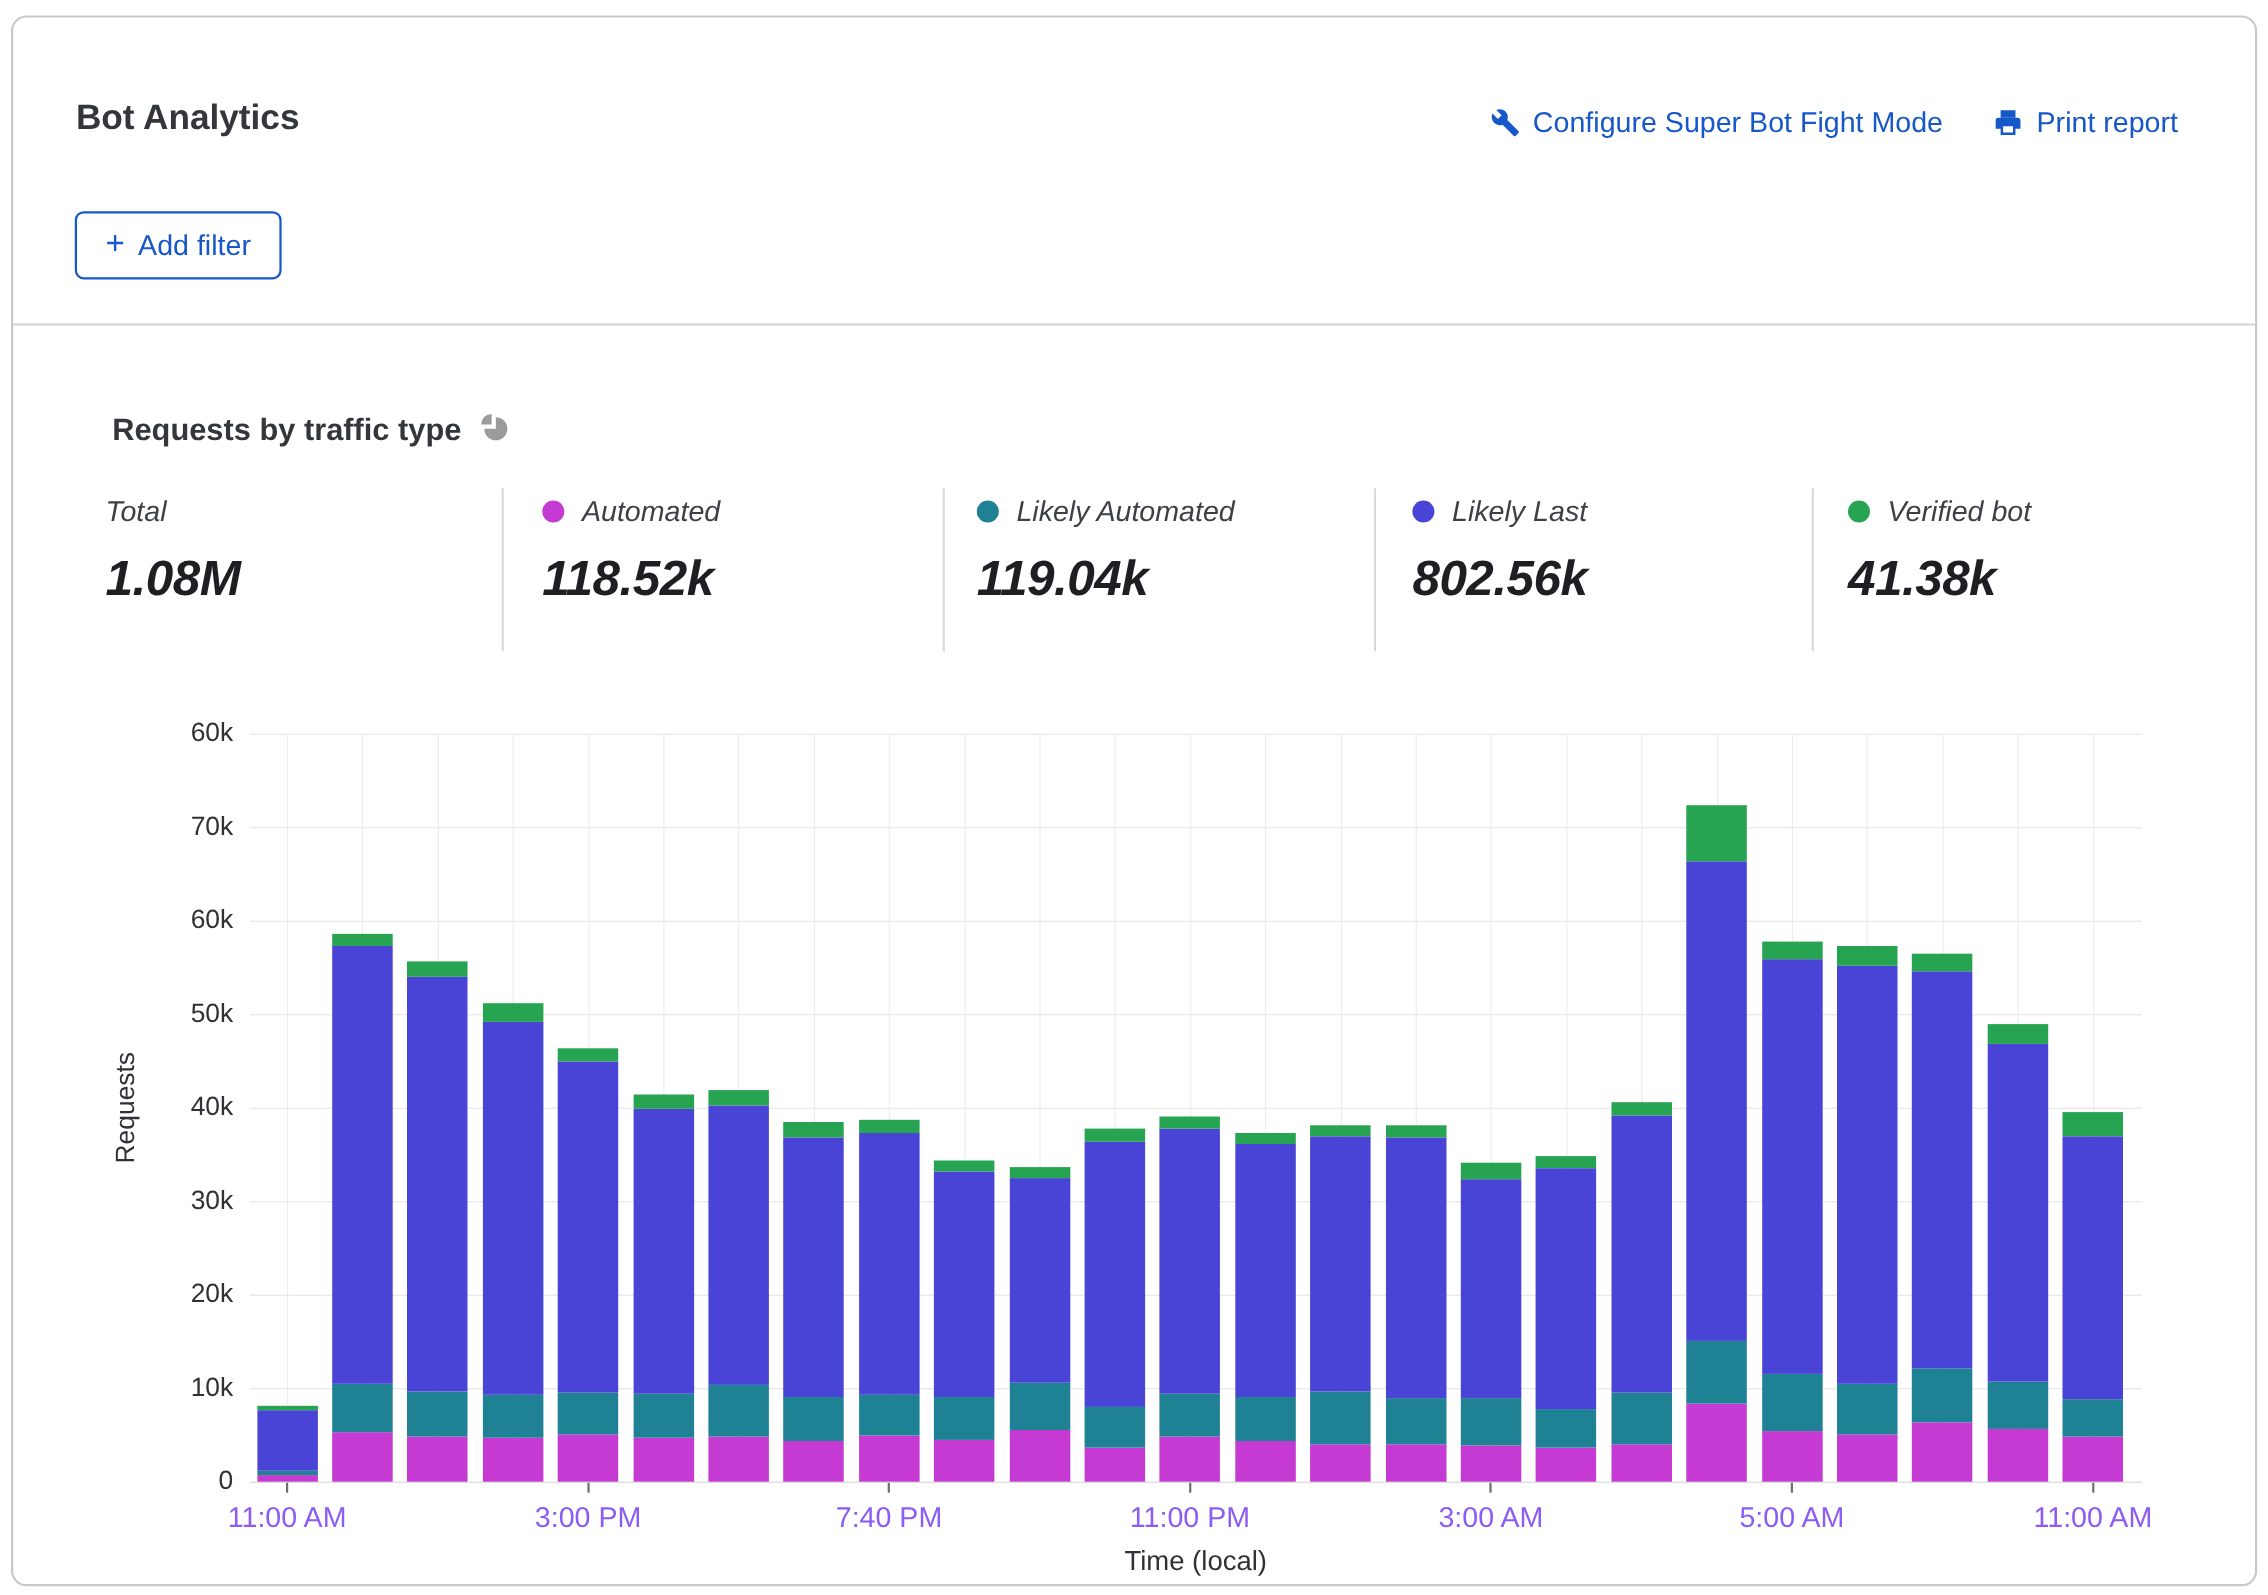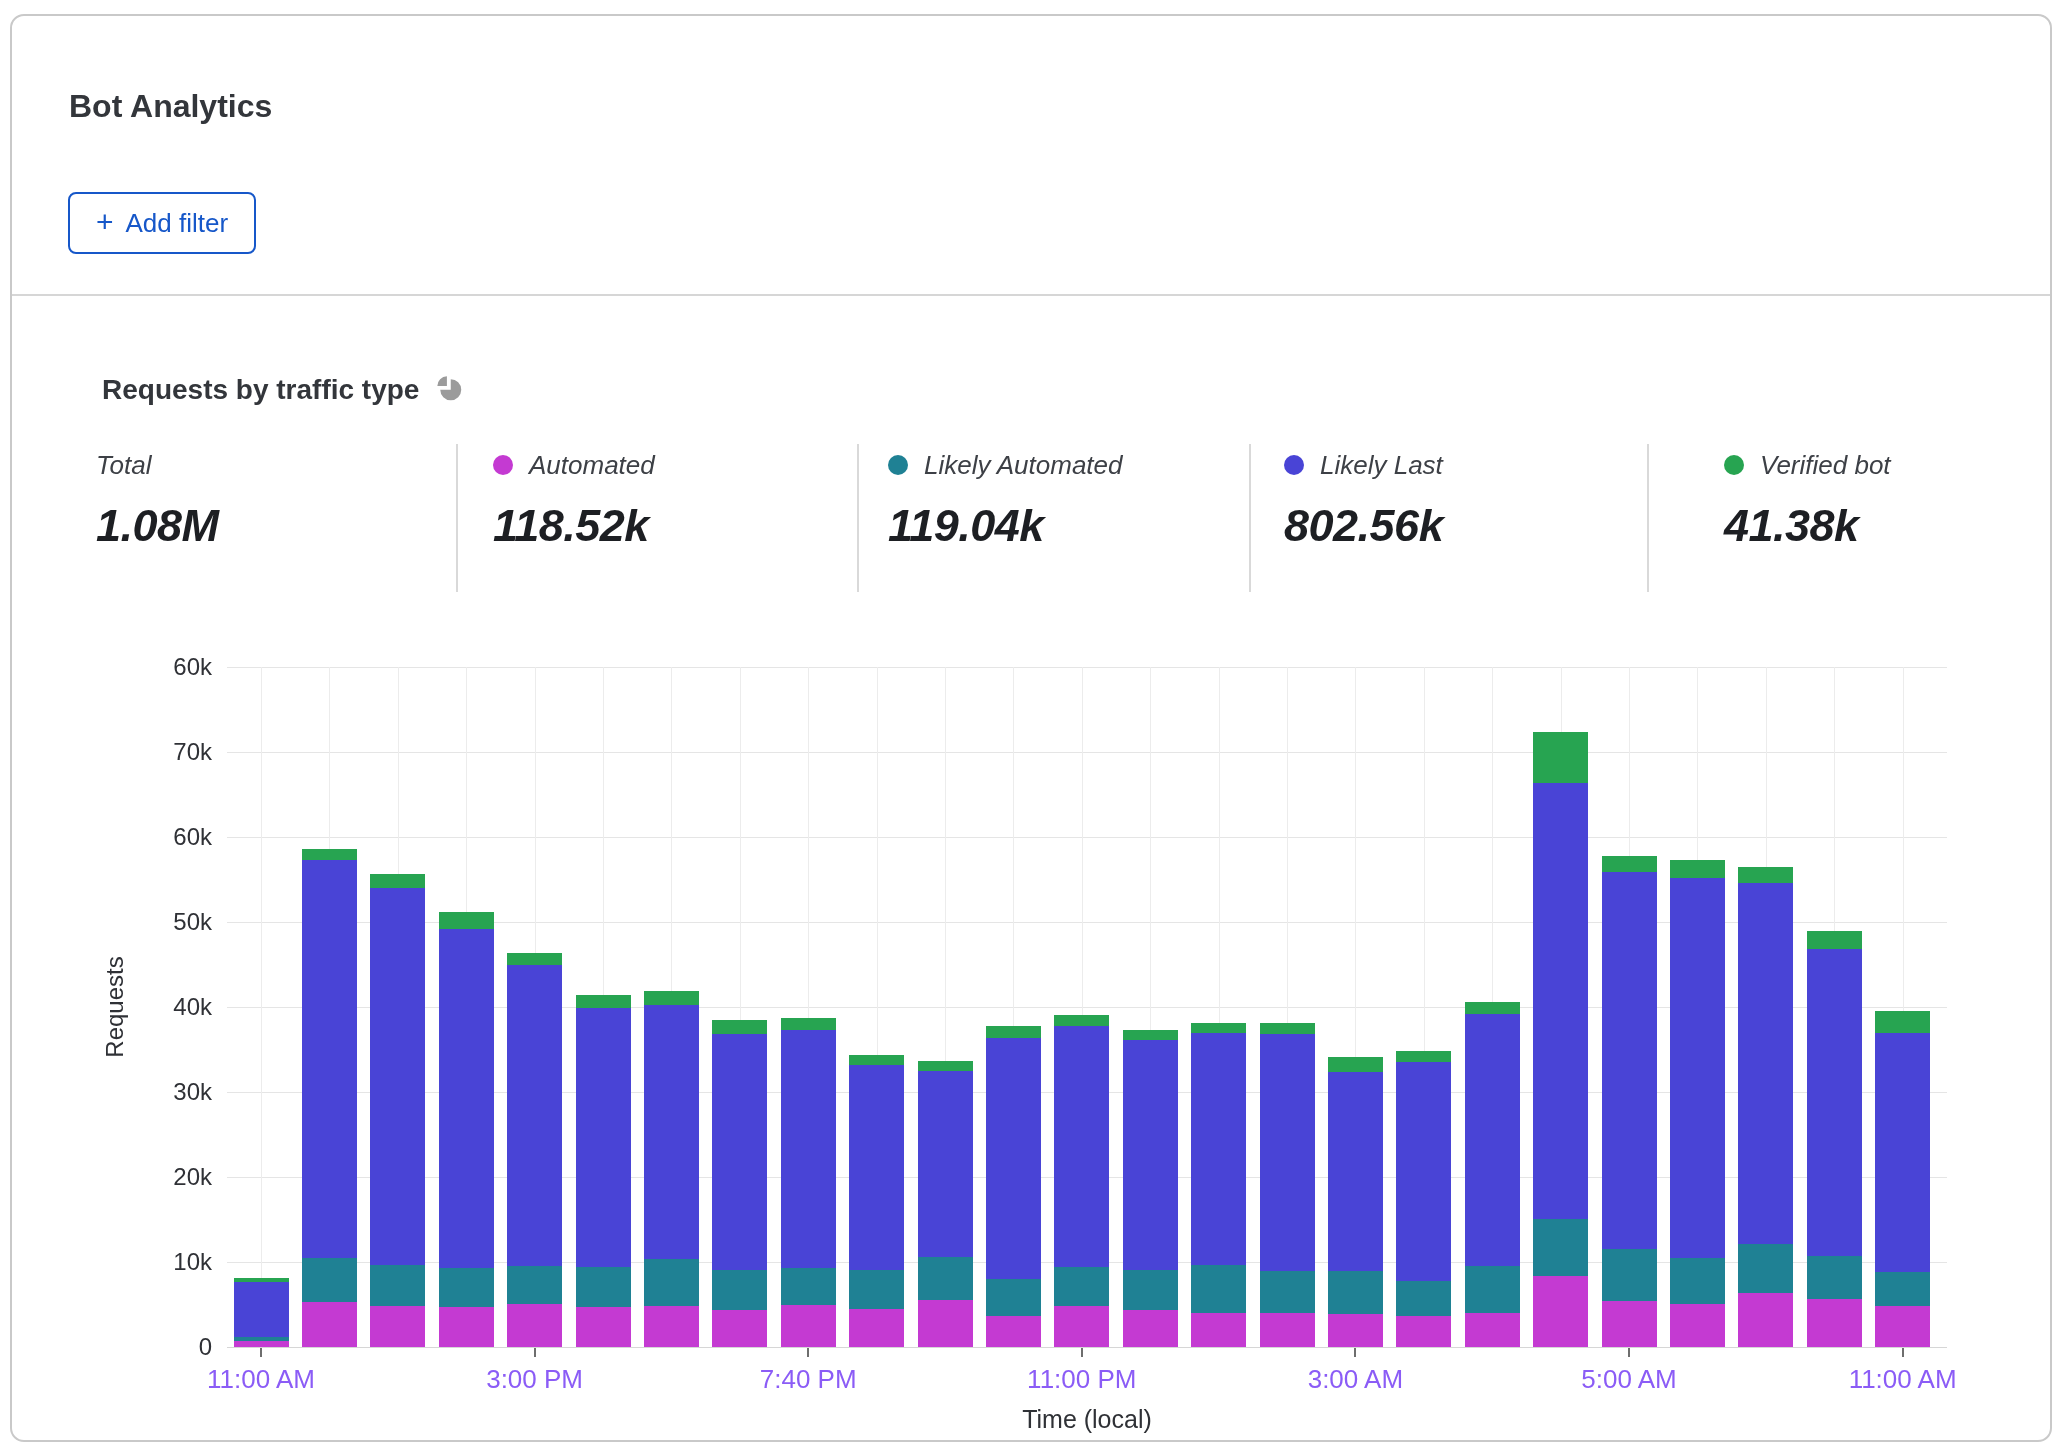--- a/index.html
+++ b/index.html
@@ -44,20 +44,40 @@
   .xaxis-title { position:absolute; width:300px; text-align:center; font-size:25px; color:#2f3136; }
 </style>
 </head>
 <body>
 
 <div id="screen">
   <div class="card">
 
     <div class="page-title">Bot Analytics</div>
 
+    <div class="top-links">
+      <div class="link">
+        <span>
+          <svg width="27" height="27" viewBox="0 0 24 24" fill="#1657c9">
+            <path d="M22.7 19l-9.1-9.1c.9-2.3.4-5-1.5-6.9-2-2-5-2.4-7.4-1.3L9 6 6 9 1.6 4.7C.4 7.1.9 10.1 2.9 12.1c1.9 1.9 4.6 2.4 6.9 1.5l9.1 9.1c.4.4 1 .4 1.4 0l2.3-2.3c.5-.4.5-1.1.1-1.4z"></path>
+          </svg>
+        </span>
+        <span>Configure Super Bot Fight Mode</span>
+      </div>
+      <div class="link">
+        <span>
+          <svg width="27" height="27" viewBox="0 0 24 24">
+            <path fill="#1657c9" d="M6 2h12v6H6z"></path>
+            <path fill="#1657c9" d="M4 8h16c1.1 0 2 .9 2 2v7h-4v5H6v-5H2v-7c0-1.1.9-2 2-2z"></path>
+            <path fill="#ffffff" d="M8 15h8v5H8z"></path>
+          </svg>
+        </span>
+        <span>Print report</span>
+      </div>
+    </div>
 
     <button class="btn-add-filter">
       <span class="plus">+</span>
       <span>Add filter</span>
     </button>
 
 
     <div class="header-divider"></div>
 
     <div class="section-title-row">
@@ -91,21 +111,21 @@
           </div>
           <div class="value">119.04k</div>
         </div>
         <div class="stat" style="left: 1272px;">
           <div class="label-row">
             <span class="dot" style="background: rgb(73, 68, 214);"></span>
             <span class="label">Likely Last</span>
           </div>
           <div class="value">802.56k</div>
         </div>
-        <div class="stat" style="left: 1668px; margin-left: 44px;">
+        <div class="stat" style="left: 1668px;">
           <div class="label-row">
             <span class="dot" style="background: rgb(39, 164, 81);"></span>
             <span class="label">Verified bot</span>
           </div>
           <div class="value">41.38k</div>
         </div>
         <div class="stat-divider" style="left: 444px;"></div>
         <div class="stat-divider" style="left: 845px;"></div>
         <div class="stat-divider" style="left: 1237px;"></div>
         <div class="stat-divider" style="left: 1635px;"></div>

